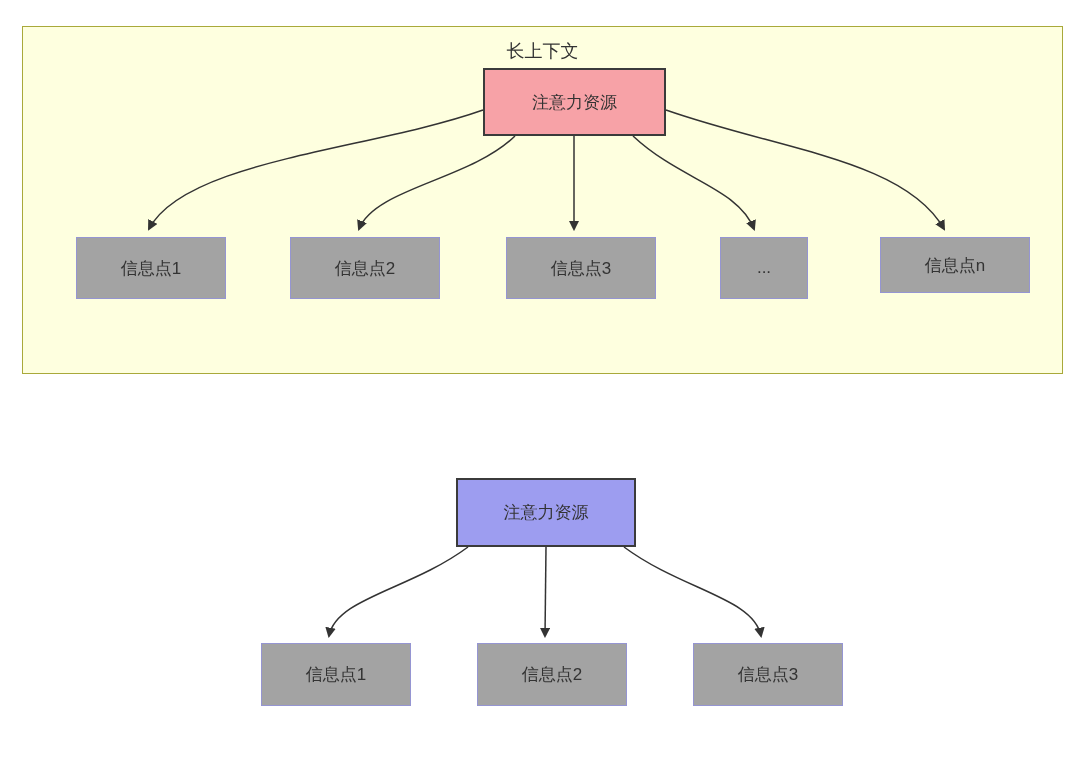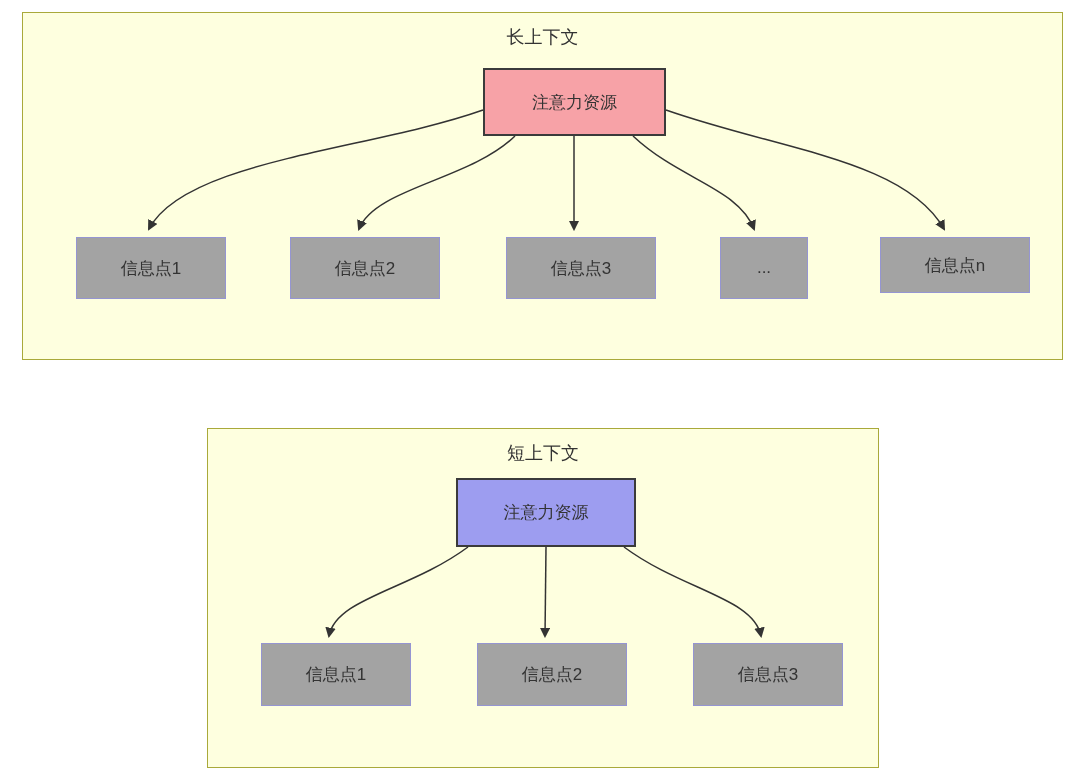--- a/index.html
+++ b/index.html
@@ -19,21 +19,21 @@
     pointer-events: none;
     z-index: 3;
   }
   .container {
     position: absolute;
     background: #feffdf;
     border: 1px solid #a9a93a;
     box-sizing: border-box;
     z-index: 1;
   }
-  .long-box  { left: 22px;  top: 12px;  width: 1041px; height: 348px; }
+  .long-box  { left: 22px;  top: 26px;  width: 1041px; height: 348px; }
   .short-box { left: 207px; top: 428px; width: 672px;  height: 340px; }
   .container-title {
     position: absolute;
     top: 12px; left: 0;
     width: 100%;
     text-align: center;
     font-size: 18px;
     color: #333333;
   }
   .node {
@@ -65,23 +65,20 @@
   .s3 { left: 685px; top: 643px; width: 150px; height: 63px; }
 </style>
 </head>
 <body>
 
 <div class="canvas">
 
   <div class="container long-box">
     <div class="container-title">长上下文</div>
   </div>
-  <div class="container short-box">
-    <div class="container-title">短上下文</div>
-  </div>
 
   <div class="node attention attn-long">注意力资源</div>
   <div class="node info l1">信息点1</div>
   <div class="node info l2">信息点2</div>
   <div class="node info l3">信息点3</div>
   <div class="node info l4">...</div>
   <div class="node info l5">信息点n</div>
 
   <div class="node attention attn-short">注意力资源</div>
   <div class="node info s1">信息点1</div>

